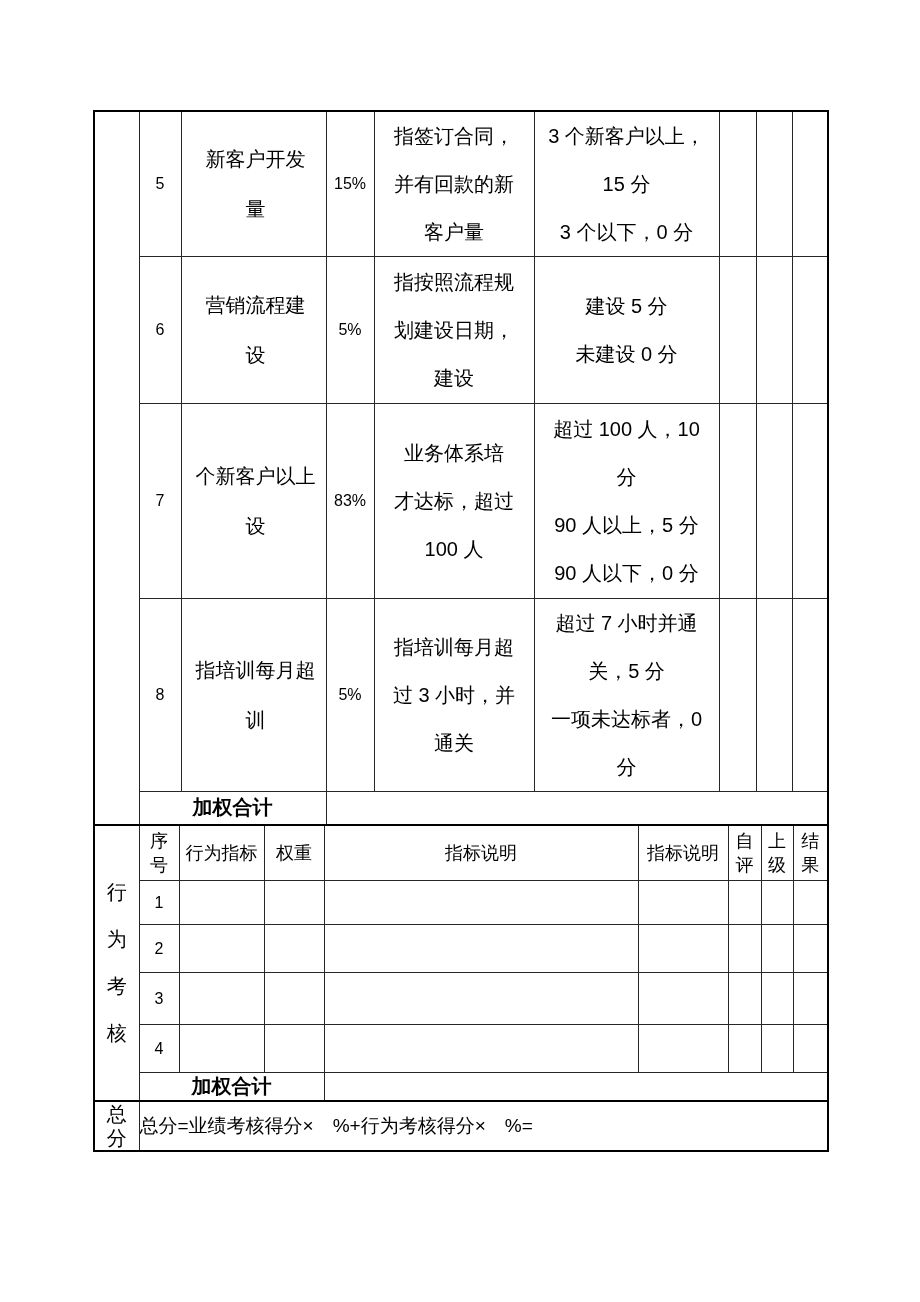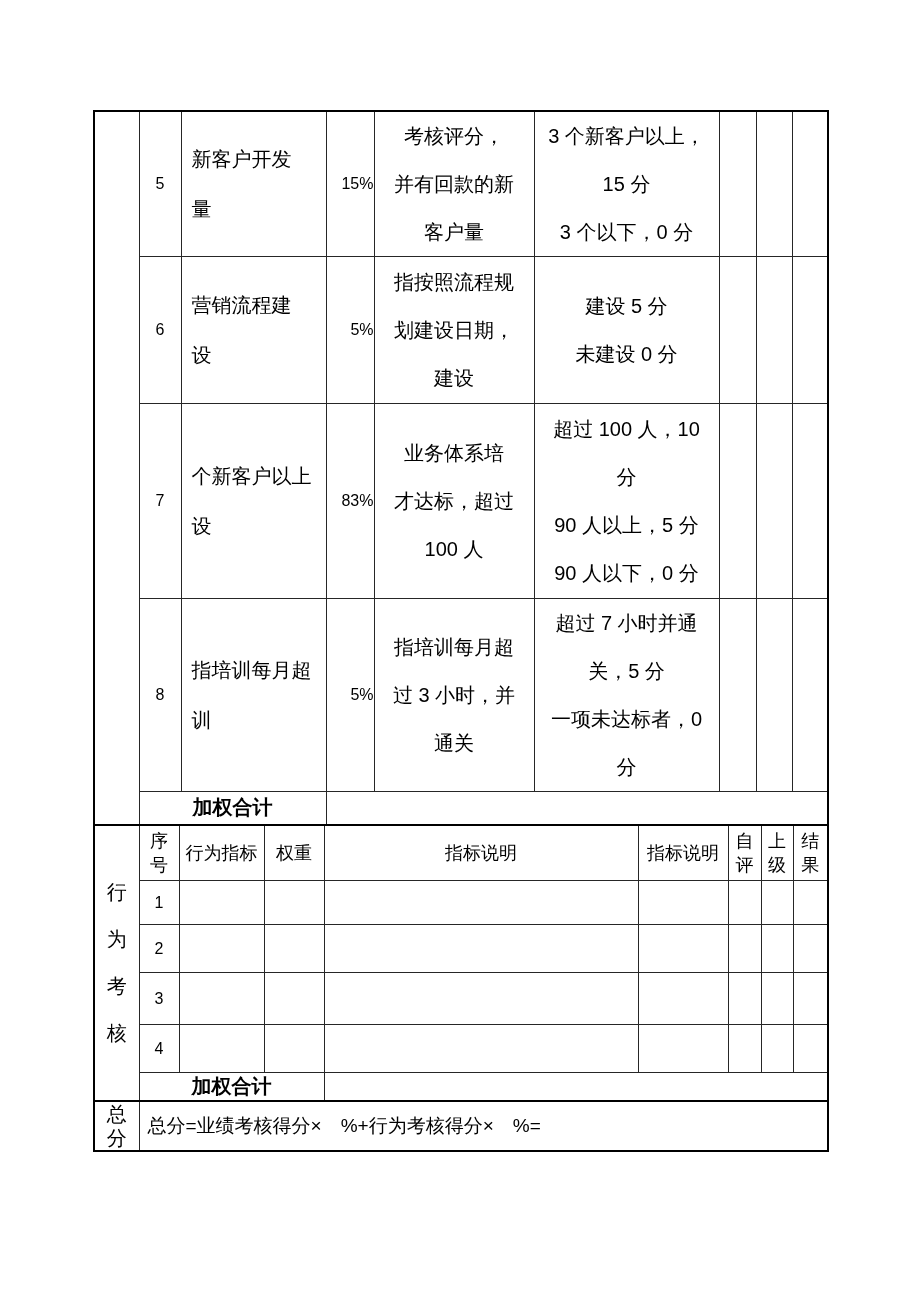--- a/index.html
+++ b/index.html
@@ -18,29 +18,29 @@
   }
   
   .r5{height:145px}.r6{height:147px}.r7{height:195px}.r8{height:193px}
   .rjq1{height:33px}
   
   .rhdr{height:55px}.rb1{height:44px}.rb2{height:48px}.rb3{height:52px}.rb4{height:48px}
   .rjq2{height:28px}
   
   .rzf{height:47px}
 
-  .c-ind{text-align:left;padding-left:10px;padding-right:6px;line-height:50px;}
+  .c-ind{text-align:center;padding-left:10px;padding-right:6px;line-height:50px;}
   .num{font-size:16px;line-height:normal;}
-  .weight{font-size:16px;line-height:normal;text-align:right;}
+  .weight{font-size:16px;line-height:normal;}
   .jq{font-weight:bold;line-height:normal;}
   .hdr{font-size:18px;line-height:normal;margin-top:32px;}
   .hdr2{font-size:18px;line-height:24px;}
   .side{font-size:20px;line-height:47px;}
   .side2{font-size:20px;line-height:24px;}
-  .formula{text-align:left;padding-left:8px;font-size:19px;line-height:normal;}
+  .formula{text-align:left;font-size:19px;line-height:normal;}
 </style>
 </head>
 <body>
 
 <div class="doc">
 
   <table class="sec sec1">
     <colgroup>
       <col style="width:45px">
         <col style="width:42px">
@@ -52,21 +52,21 @@
         <col style="width:36px">
         <col style="width:36px">
     </colgroup>
     <tbody>
         <tr class="r5">
       <td rowspan="5"></td>
       <td class="num">5</td>
       <td class="c-ind">新客户开发
 量</td>
       <td class="weight">15%</td>
-      <td>考核评分，
+      <td>指签订合同，
 并有回款的新
 客户量</td>
       <td>3 个新客户以上，
 15 分
 3 个以下，0 分</td>
       <td></td>
       <td></td>
       <td></td>
     </tr>
     <tr class="r6">

